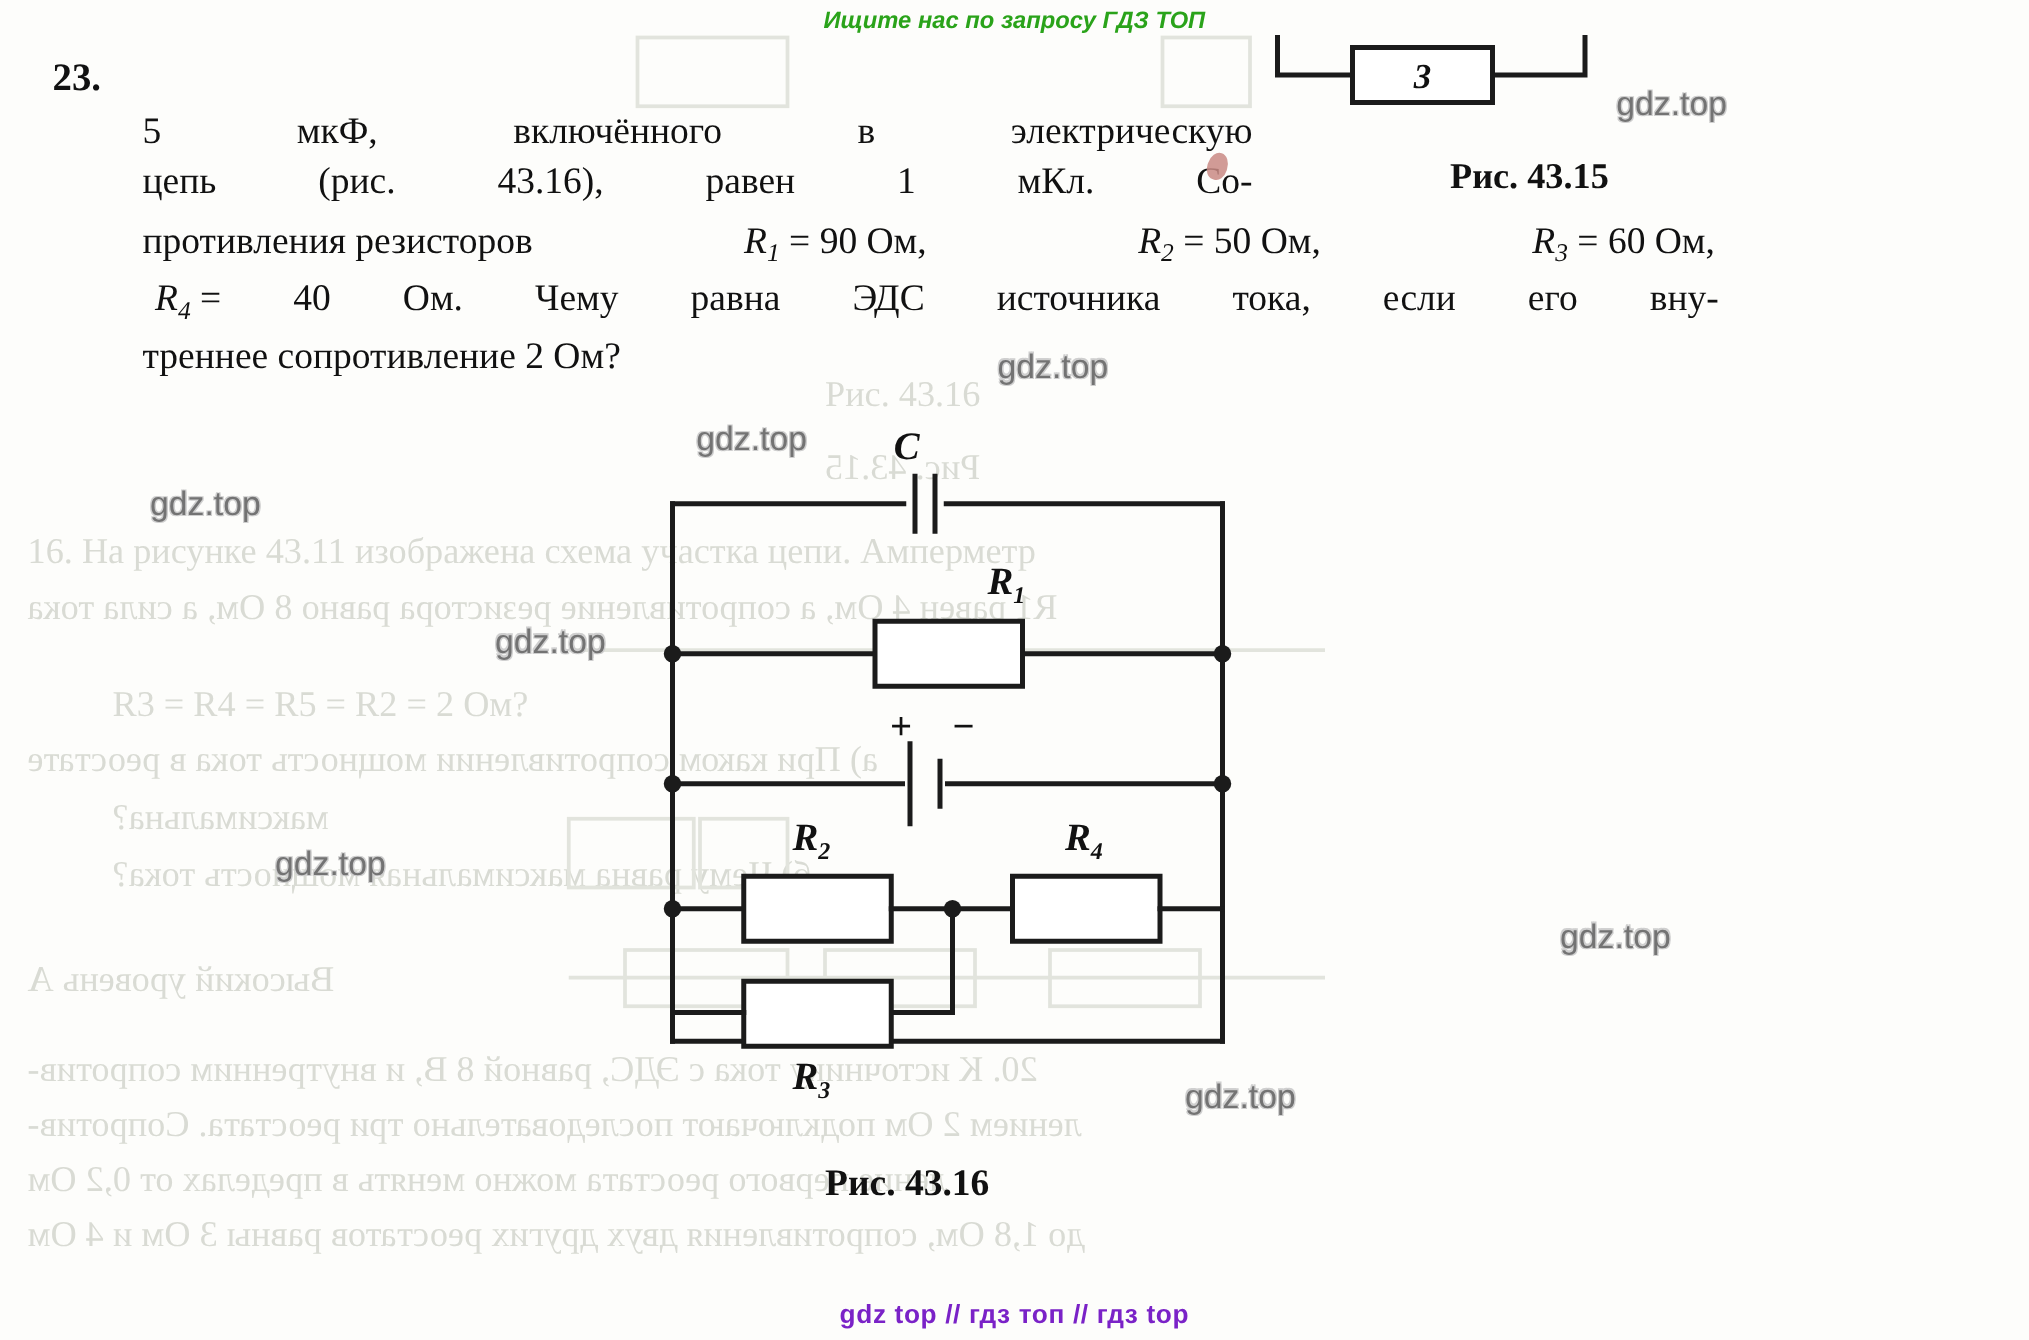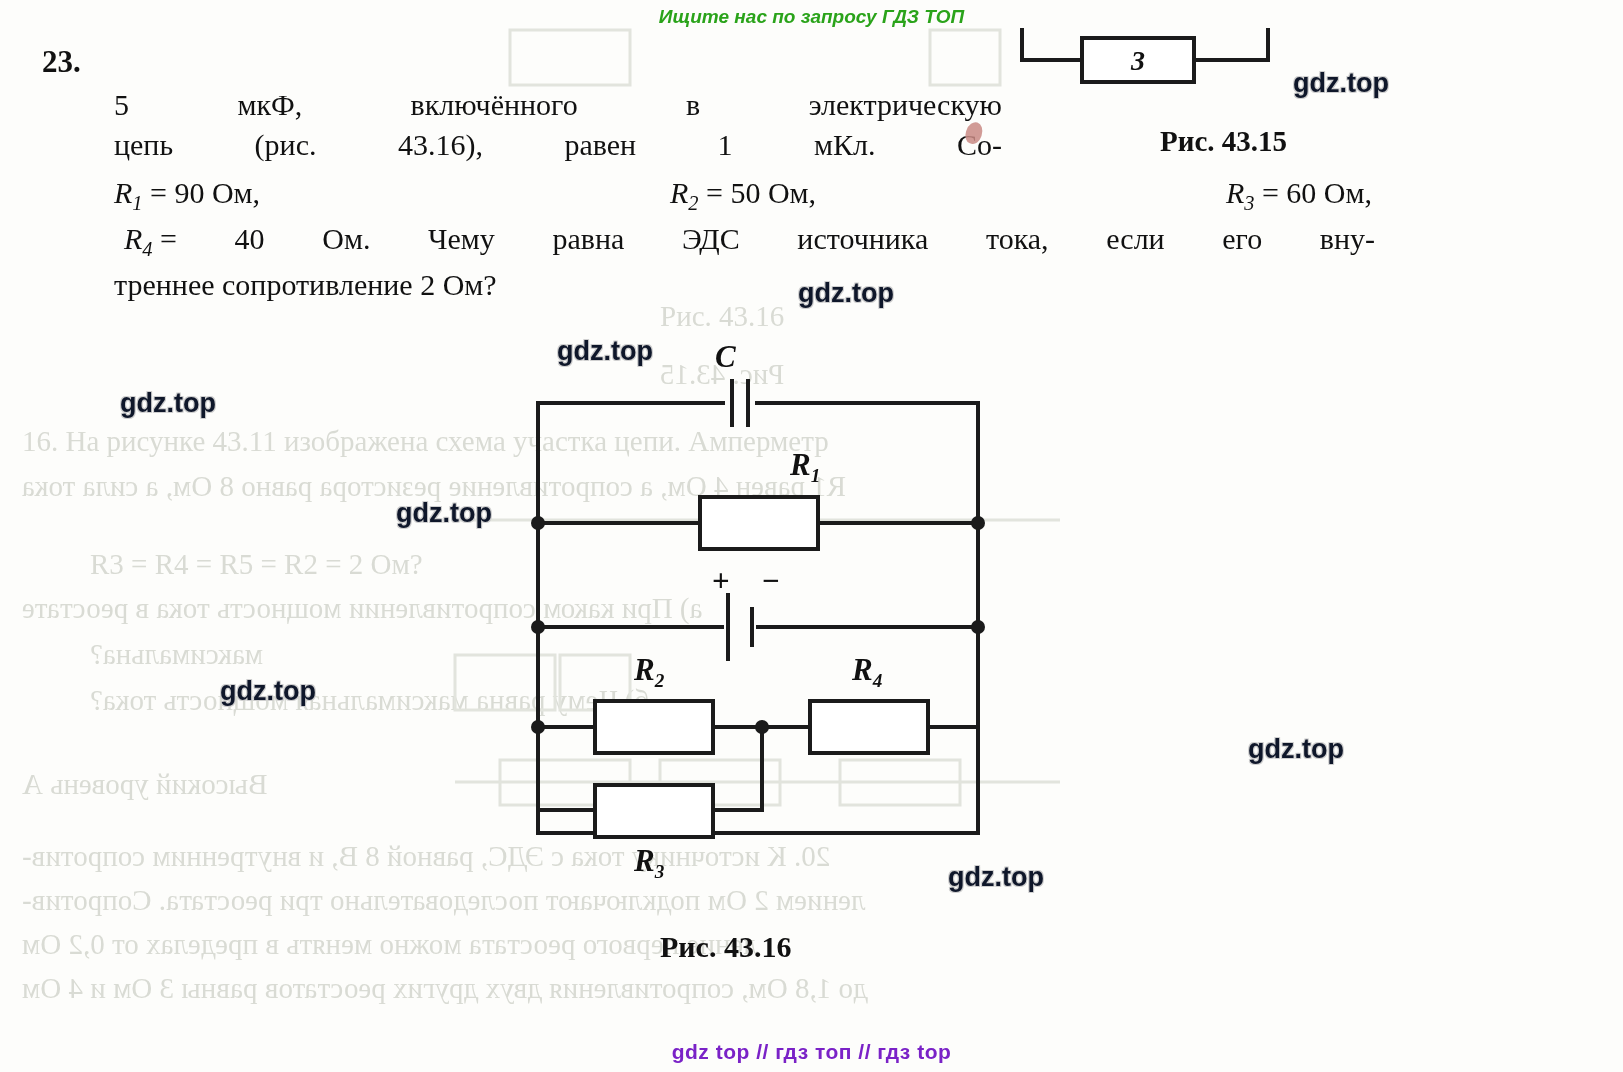--- a/index.html
+++ b/index.html
@@ -53,24 +53,24 @@
     color: #7a22c7;
     font-family: "Liberation Sans", sans-serif;
     font-size: 21px;
     font-weight: bold;
     letter-spacing: 0.5px;
   }
 
   
   .wm {
     position: absolute;
-    color: #0f172a;
+    color: #737373;
     font-family: "Liberation Sans", sans-serif;
     font-size: 27px;
-    font-weight: bold;
+    font-weight: normal;
     text-shadow:
       -1px -1px 0 #cfcfcf,
       1px -1px 0 #cfcfcf,
       -1px 1px 0 #cfcfcf,
       1px 1px 0 #cfcfcf;
     user-select: none;
     pointer-events: none;
   }
 
   
@@ -204,20 +204,21 @@
       <span class="pnum">23.</span>
     </div>
     <div class="p-l2">
       <span style="display:inline-block;width:888px;text-align:justify;text-align-last:justify;">5 мкФ, включённого в электрическую</span>
     </div>
     <div class="p-l3">
       <span style="display:inline-block;width:888px;text-align:justify;text-align-last:justify;">цепь (рис. 43.16), равен 1 мКл. Со-</span>
     </div>
     <div class="p-l4">
       <span style="display:flex;justify-content:space-between;width:1258px;">
+        <span>противления резисторов</span>
         <span>
           <span class="ital">R</span><span class="sub">1</span>
           <span>= 90 Ом,</span>
         </span>
         <span>
           <span class="ital">R</span><span class="sub">2</span>
           <span>= 50 Ом,</span>
         </span>
         <span>
           <span class="ital">R</span><span class="sub">3</span>

